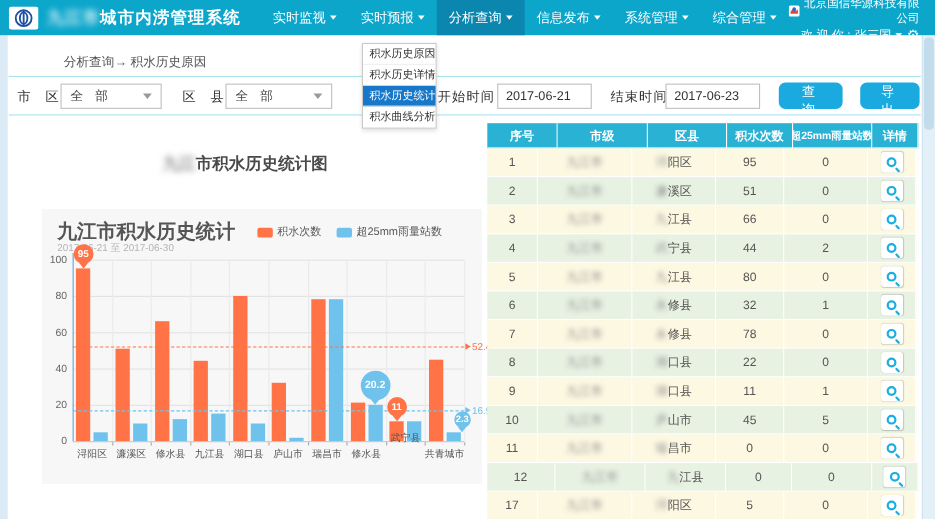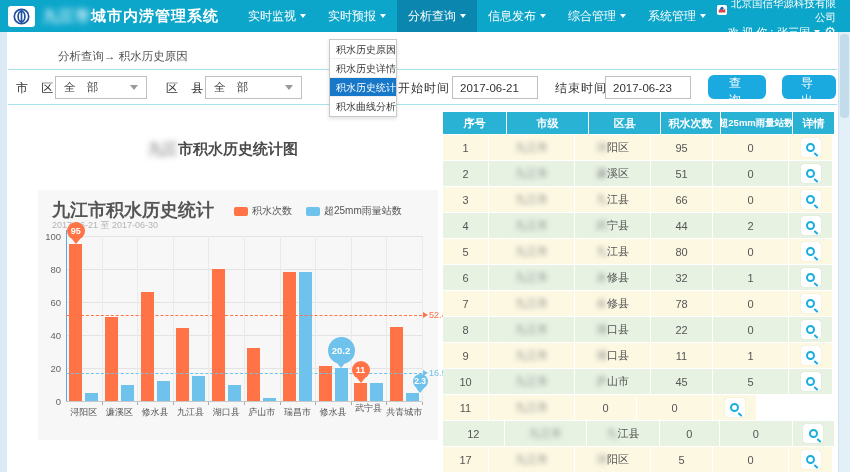--- a/index.html
+++ b/index.html
@@ -108,25 +108,25 @@
         </div>
         <div class="nav-item active">
           <span>分析查询</span>
           <span class="caret"></span>
         </div>
         <div class="nav-item">
           <span>信息发布</span>
           <span class="caret"></span>
         </div>
         <div class="nav-item">
+          <span>系统管理</span>
+          <span class="caret"></span>
+        </div>
+        <div class="nav-item">
           <span>综合管理</span>
-          <span class="caret"></span>
-        </div>
-        <div class="nav-item">
-          <span>系统管理</span>
           <span class="caret"></span>
         </div>
       </nav>
     <div class="top-right">
       <div class="company-row">
         <svg width="12" height="12" viewBox="0 0 12 12">
             <rect width="12" height="12" rx="2" fill="#fff"></rect>
             <path d="M2 7 Q4 3 6 5 Q8 7 10 4 L10 9 L2 9 Z" fill="#D44"></path>
             <circle cx="6" cy="4" r="2" fill="#26c"></circle>
           </svg>
@@ -242,21 +242,21 @@
           <div class="bar" style="background: rgb(255, 115, 71); left: 244.9px; top: 82.3px; width: 13px; height: 128.7px;"></div>
           <div class="bar" style="background: rgb(111, 194, 235); left: 260.9px; top: 82.3px; width: 13px; height: 128.7px;"></div>
           <div class="xlabel" style="left: 235.4px; top: 216px; width: 48px;">瑞昌市</div>
           <div class="xtick-mark" style="left: 277.2px; top: 212px;"></div>
           <div class="bar" style="background: rgb(255, 115, 71); left: 280.5px; top: 176.35px; width: 13px; height: 34.65px;"></div>
           <div class="bar" style="background: rgb(111, 194, 235); left: 296.5px; top: 178px; width: 13px; height: 33px;"></div>
           <div class="xlabel" style="left: 271px; top: 216px; width: 48px;">修水县</div>
           <div class="xtick-mark" style="left: 312.8px; top: 212px;"></div>
           <div class="bar" style="background: rgb(255, 115, 71); left: 316.1px; top: 192.85px; width: 13px; height: 18.15px;"></div>
           <div class="bar" style="background: rgb(111, 194, 235); left: 332.1px; top: 192.85px; width: 13px; height: 18.15px;"></div>
-          <div class="xlabel" style="left: 306.6px; top: 212px; width: 48px;">武宁县</div>
+          <div class="xlabel" style="left: 306.6px; top: 202px; width: 48px;">武宁县</div>
           <div class="xtick-mark" style="left: 348.4px; top: 212px;"></div>
           <div class="bar" style="background: rgb(255, 115, 71); left: 351.7px; top: 136.75px; width: 13px; height: 74.25px;"></div>
           <div class="bar" style="background: rgb(111, 194, 235); left: 367.7px; top: 202.75px; width: 13px; height: 8.25px;"></div>
           <div class="xlabel" style="left: 342.2px; top: 216px; width: 48px;">共青城市</div>
           <div class="xtick-mark" style="left: 384px; top: 212px;"></div>
           <div class="dash" style="color: rgb(255, 115, 71); left: 28px; top: 124.54px; width: 356px;"></div>
           <div class="dash-label" style="color: rgb(255, 115, 71); left: 385px; top: 119.54px;">
             <span class="dash-arrow"></span>
             <span>52.4</span>
           </div>
@@ -459,20 +459,24 @@
             <div class="mag-wrap">
               <div class="mag"></div>
             </div>
           </div>
         </div>
         <div class="t-row row-odd">
           <div class="t-cell" style="width: 46px;">11</div>
           <div class="t-cell" style="width: 86px;">
             <span class="blur-cell">九江市</span>
           </div>
+          <div class="t-cell" style="width: 76px;">
+            <span class="blur-cell">瑞</span>
+            <span>昌市</span>
+          </div>
           <div class="t-cell" style="width: 62px;">0</div>
           <div class="t-cell" style="width: 76px;">0</div>
           <div class="t-cell" style="width: 44px;">
             <div class="mag-wrap">
               <div class="mag"></div>
             </div>
           </div>
         </div>
         <div class="t-row row-even">
           <div class="t-cell" style="width: 64px;">12</div>

